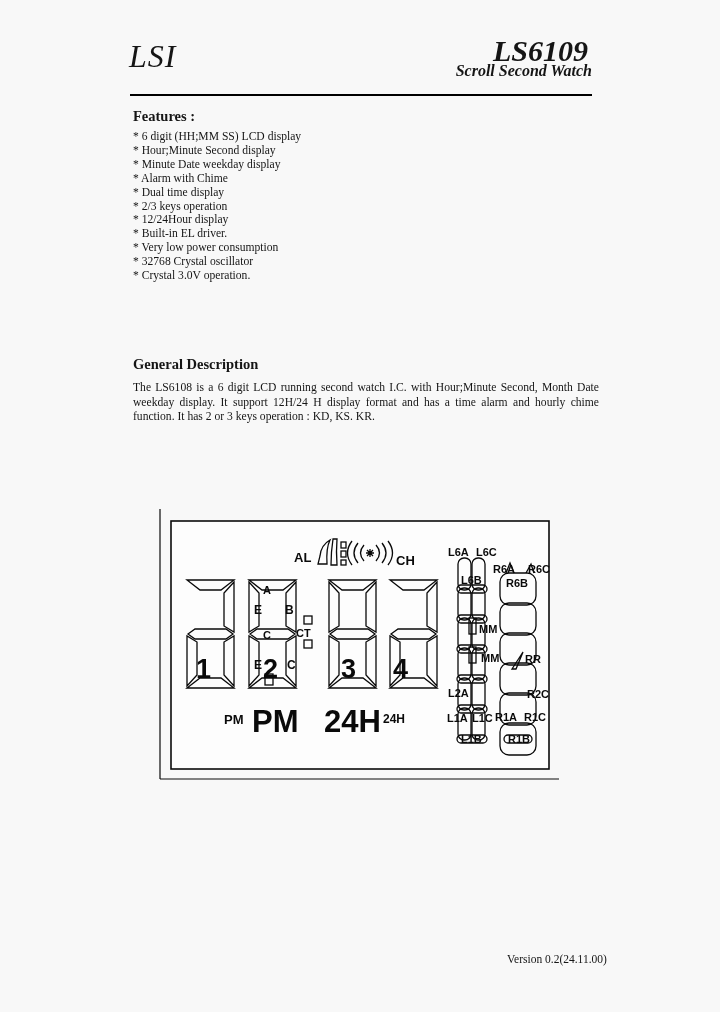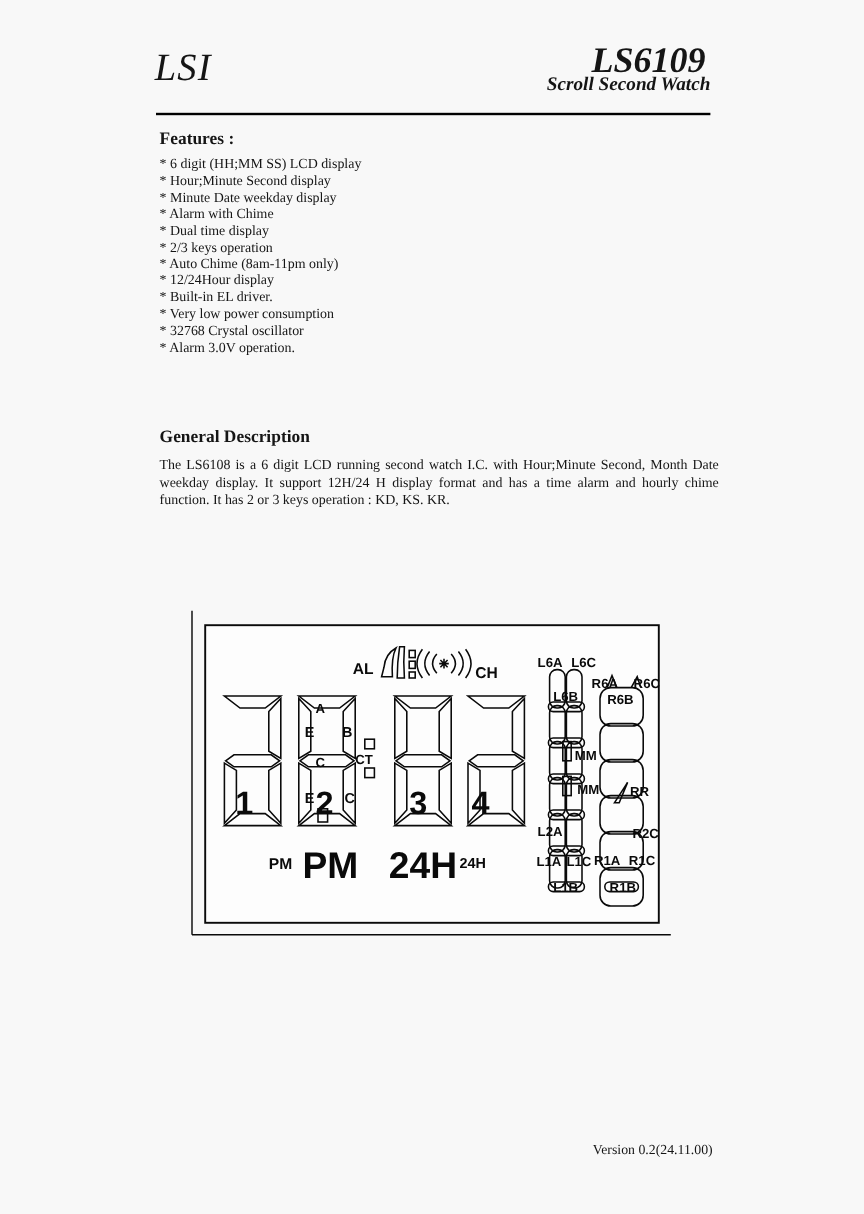--- a/index.html
+++ b/index.html
@@ -14,21 +14,21 @@
   .abs{position:absolute;}
   #logo{left:129px;top:38px;font-style:italic;font-size:32px;letter-spacing:1px;text-align:center;}
   #part-number{right:132px;top:34px;font-style:italic;font-weight:bold;font-size:30px;text-align:right;}
   #subtitle{right:128px;top:62px;font-style:italic;font-weight:bold;font-size:16px;text-align:right;}
   #header-rule{left:130px;top:94px;width:462px;height:2px;background:#000;}
   #features{left:133px;top:108px;width:330px;}
   .sec-title{font-weight:bold;font-size:14.5px;}
   #features-list{list-style:none;margin:5px 0 0 0;padding:0;font-size:11.6px;line-height:13.9px;}
   #general-description{left:133px;top:356px;width:466px;}
   #general-description p{margin:8px 0 0 0;font-size:11.6px;line-height:14.6px;text-align:justify;}
-  #version{left:494px;top:953px;font-size:11.5px;}
+  #version{left:507px;top:953px;font-size:11.5px;}
   #lcd-svg{left:150px;top:500px;}
   #lcd-svg text{font-family:"Liberation Sans",sans-serif;font-weight:bold;fill:#0a0a0a;}
   .seg{fill:none;stroke:#0a0a0a;stroke-width:1.3;}
   .panel{fill:#fdfdfd;stroke:#0a0a0a;stroke-width:1.6;}
   .frame{stroke:#0a0a0a;stroke-width:1.2;}
 </style>
 </head>
 <body>
 
 <div id="logo" class="abs">LSI</div>
@@ -38,26 +38,25 @@
 
 <div id="features" class="abs">
   <div class="sec-title">Features :</div>
   <ul id="features-list">
       <li>*  6 digit (HH;MM SS) LCD display</li>
       <li>* Hour;Minute Second display</li>
       <li>* Minute Date weekday  display</li>
       <li>* Alarm with Chime</li>
       <li>* Dual time display</li>
       <li>*  2/3 keys operation</li>
-      <li>*  Auto Chime (8am-11pm only)</li>
       <li>*  12/24Hour display</li>
       <li>*  Built-in  EL driver.</li>
       <li>*  Very low power consumption</li>
       <li>*  32768 Crystal oscillator</li>
-      <li>*  Alarm 3.0V operation.</li>
+      <li>*  Crystal 3.0V operation.</li>
     </ul>
 </div>
 
 <div id="general-description" class="abs">
   <div class="sec-title">General Description</div>
   <p>The LS6108 is a 6 digit LCD running second watch I.C. with Hour;Minute Second, Month Date weekday display.  It support 12H/24 H display format and  has a time alarm and hourly chime function. It has 2 or 3 keys operation : KD, KS. KR.</p>
 </div>
 
 <svg id="lcd-svg" class="abs" width="420" height="292" viewBox="150 500 420 292">
 

